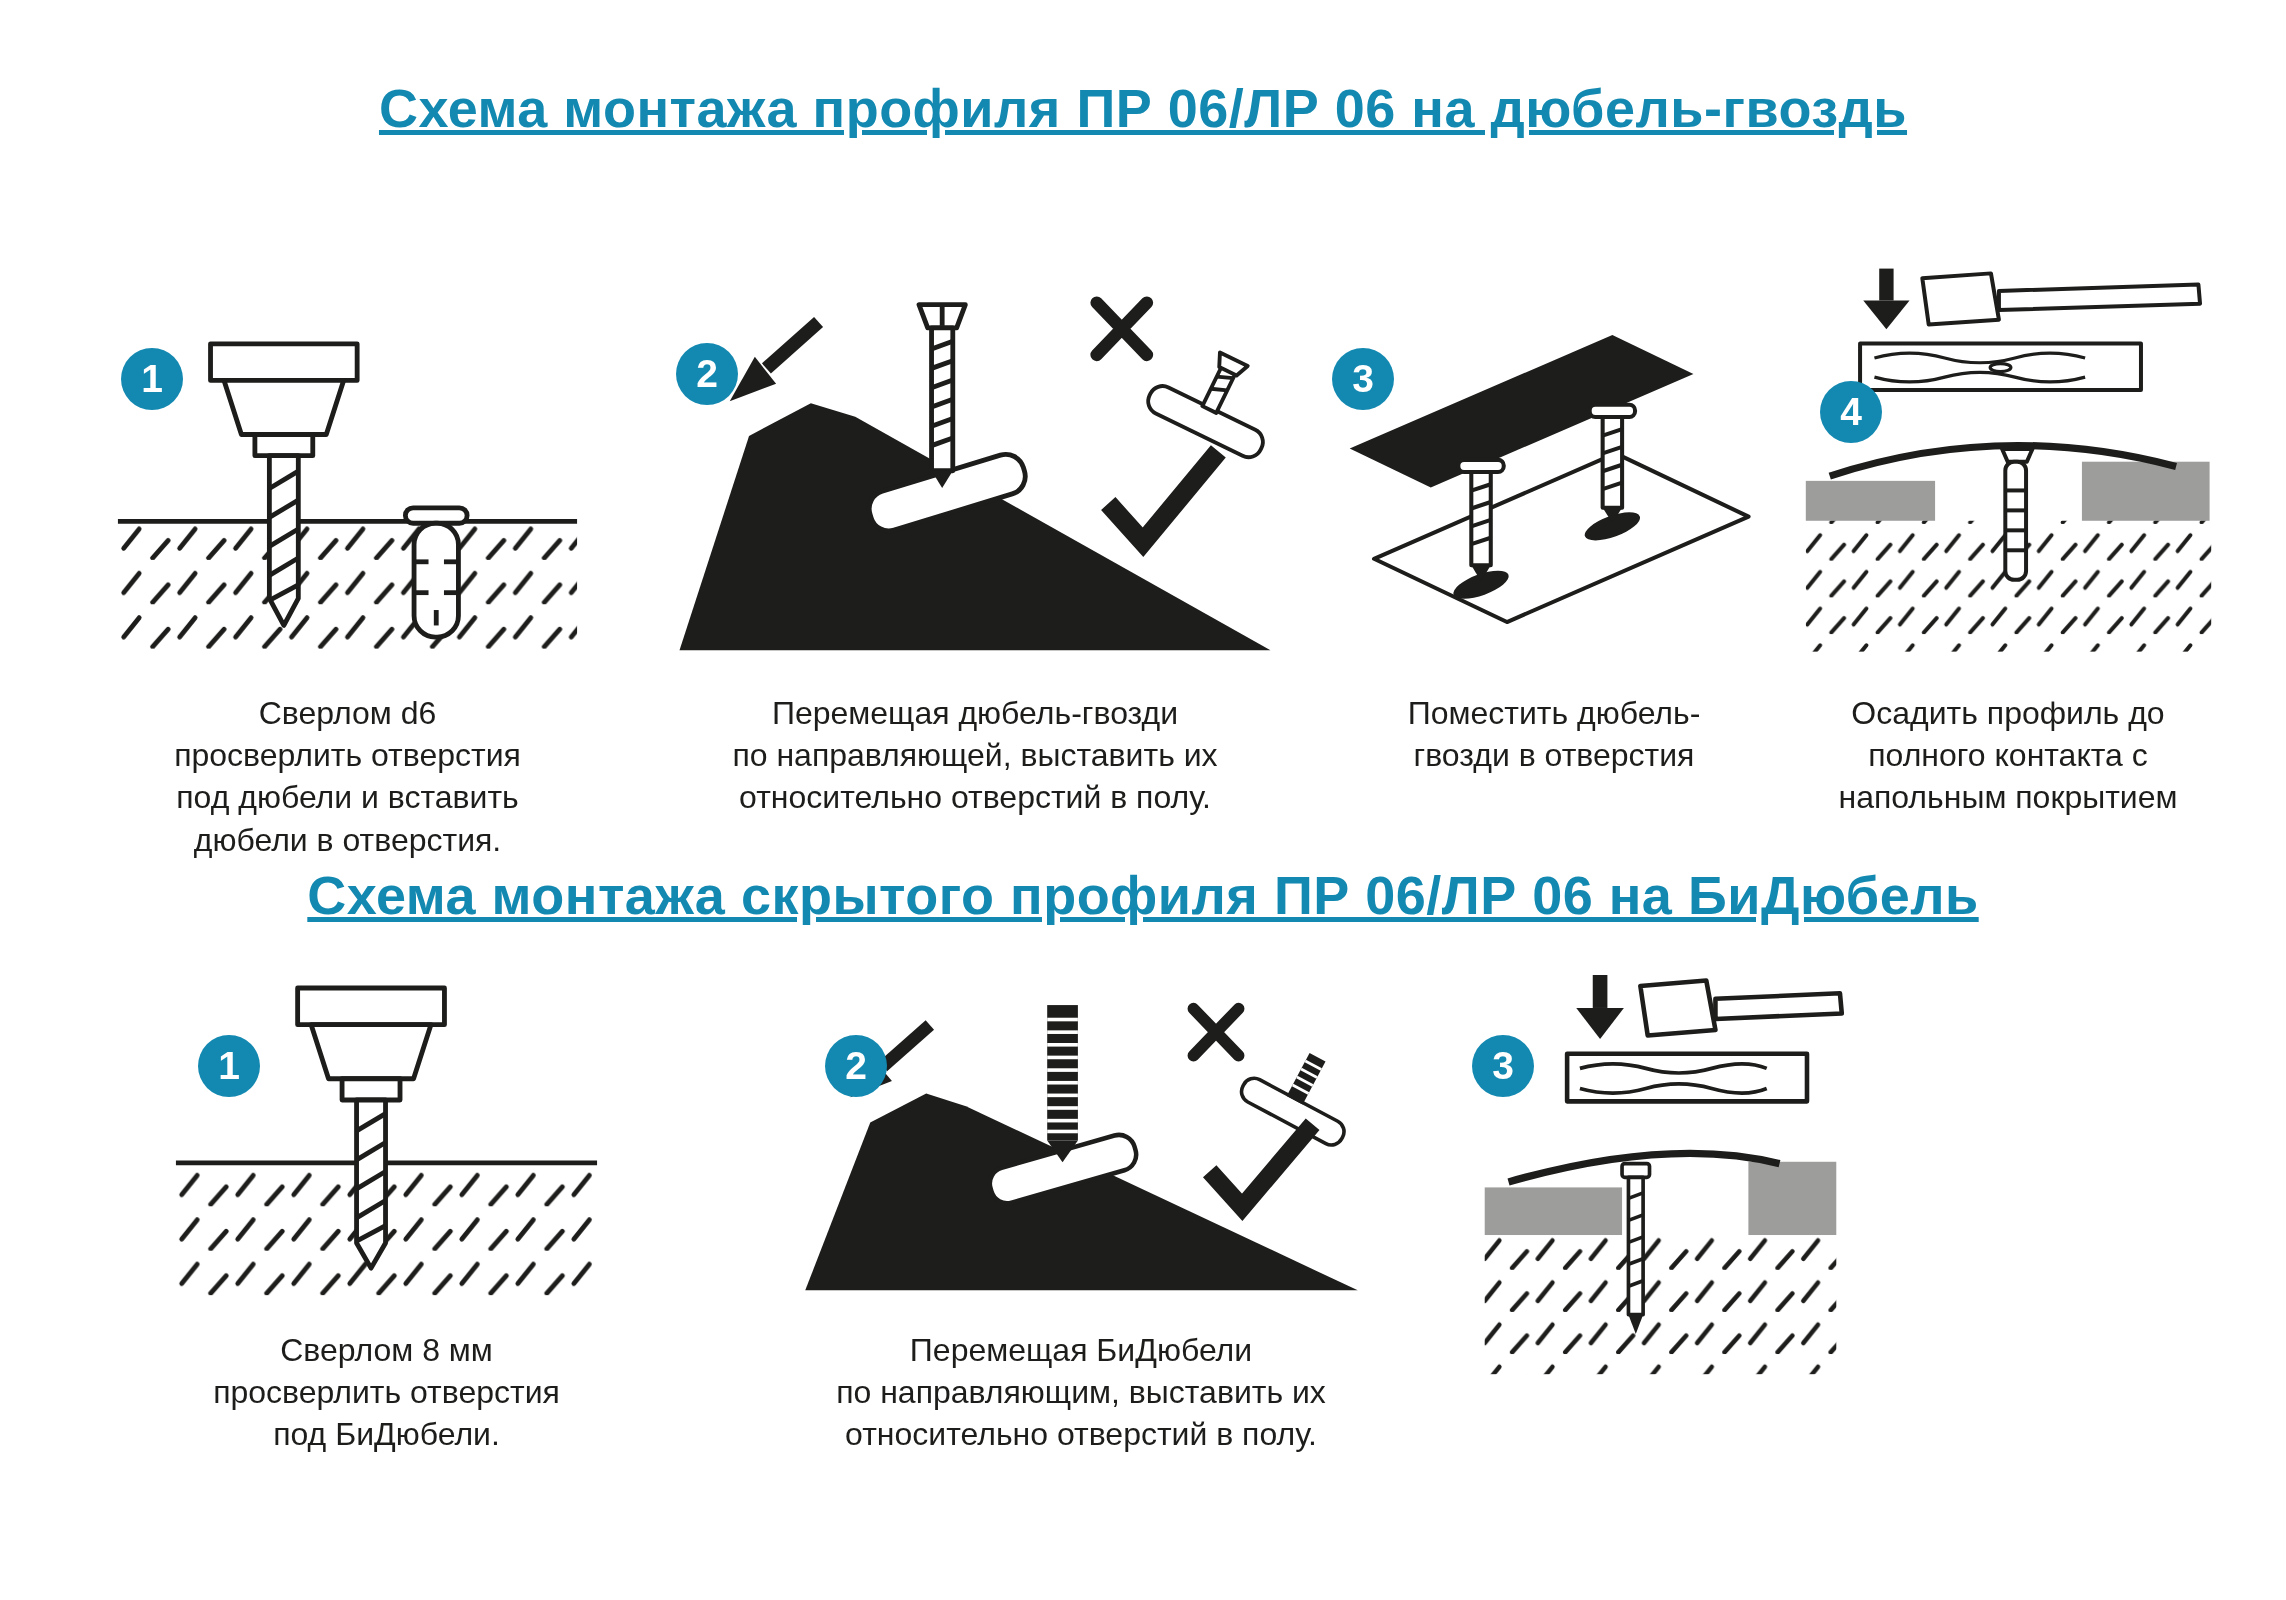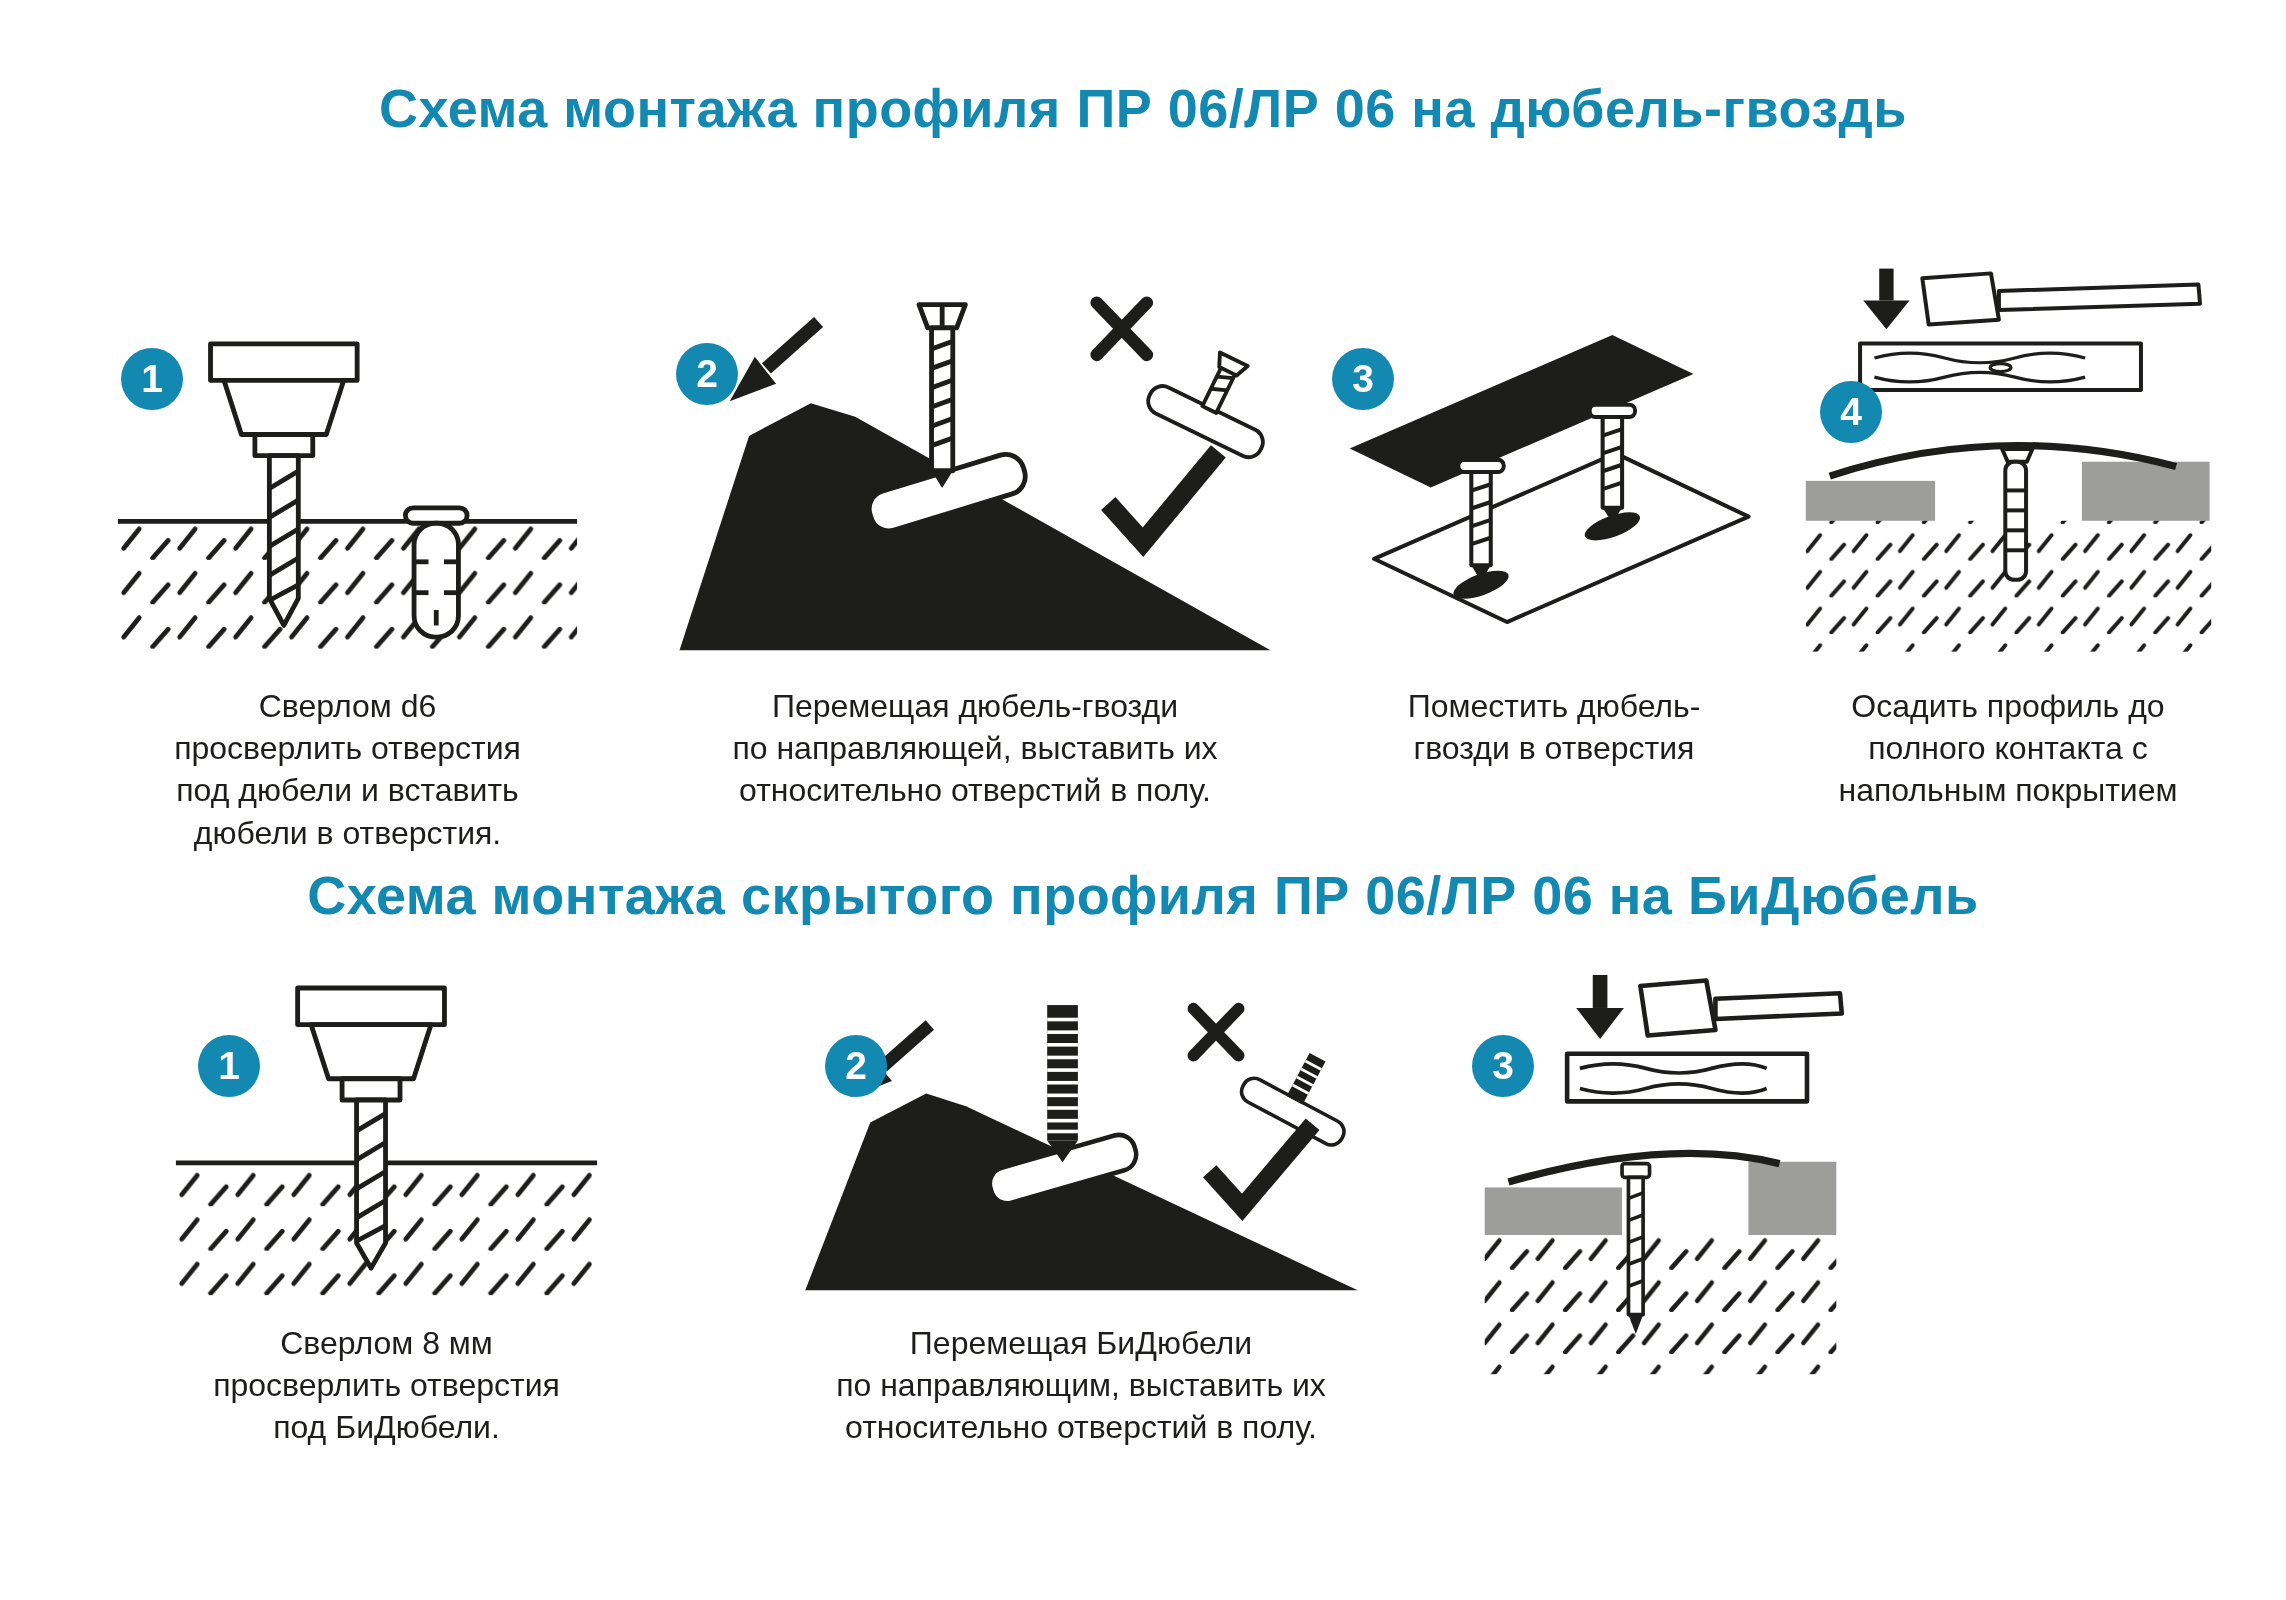--- a/index.html
+++ b/index.html
@@ -9,33 +9,33 @@
     --bg:#ffffff;
   }
   *{box-sizing:border-box;}
   html,body{margin:0;padding:0;background:#e8e8e8;}
   .canvas{
     position:relative;width:2286px;height:1601px;background:var(--bg);
     overflow:hidden;font-family:"Liberation Sans",sans-serif;color:var(--ink);
   }
   .title{
     position:absolute;left:0;width:100%;margin:0;text-align:center;
-    font-size:54px;font-weight:700;color:var(--accent);letter-spacing:0.5px;
+    font-size:54px;font-weight:700;color:var(--accent);letter-spacing:0.5px;text-decoration:underline;
   }
   .step{position:absolute;}
   .num{
     position:absolute;width:62px;height:62px;border-radius:50%;
     background:var(--accent);color:#fff;display:flex;align-items:center;
     justify-content:center;font-size:39px;font-weight:700;z-index:3;
   }
   .illus{display:flex;justify-content:center;align-items:flex-end;}
   .illus.s1{height:444px;}
   .illus.s2{height:328px;}
   .caption{
-    margin-top:19px;text-align:center;font-size:32px;line-height:1.32;
+    margin-top:26px;text-align:center;font-size:32px;line-height:1.32;
     color:var(--ink);white-space:pre-line;
   }
   .caption.abs{position:absolute;margin:0;}
   svg .outl{fill:#fff;stroke:var(--ink);stroke-width:5;stroke-linejoin:round;}
   svg .outl4{fill:#fff;stroke:var(--ink);stroke-width:4;stroke-linejoin:round;}
   svg .ink{fill:var(--ink);}
   svg .ln{stroke:var(--ink);stroke-width:5;fill:none;}
   svg .ln4{stroke:var(--ink);stroke-width:4;fill:none;}
   svg .grain{stroke:var(--ink);stroke-width:4;fill:none;}
   svg .thick{stroke:var(--ink);fill:none;}

